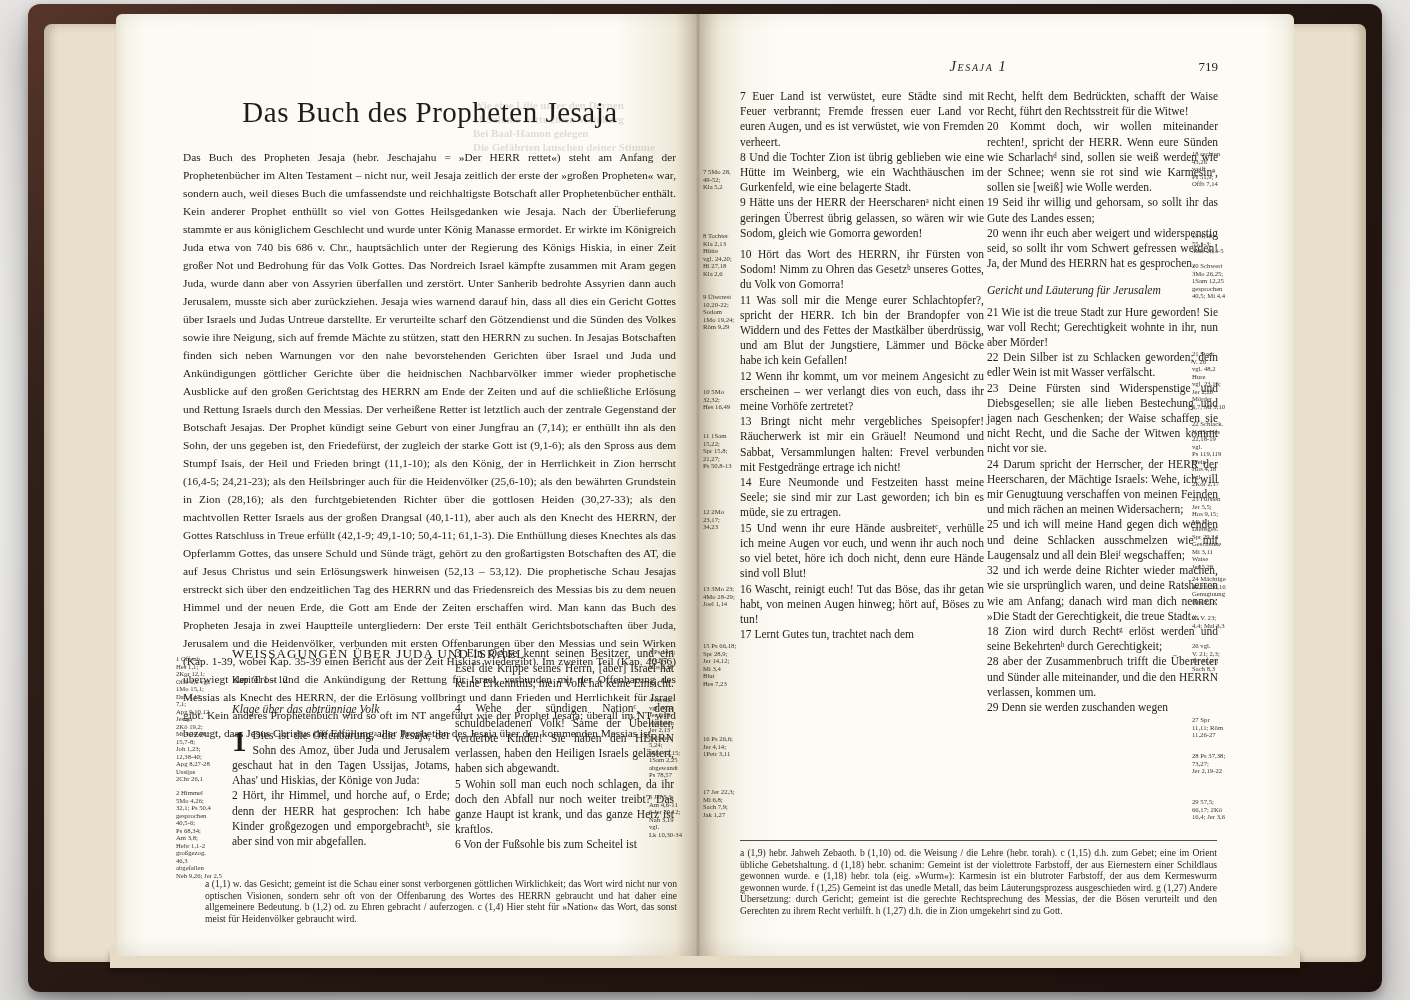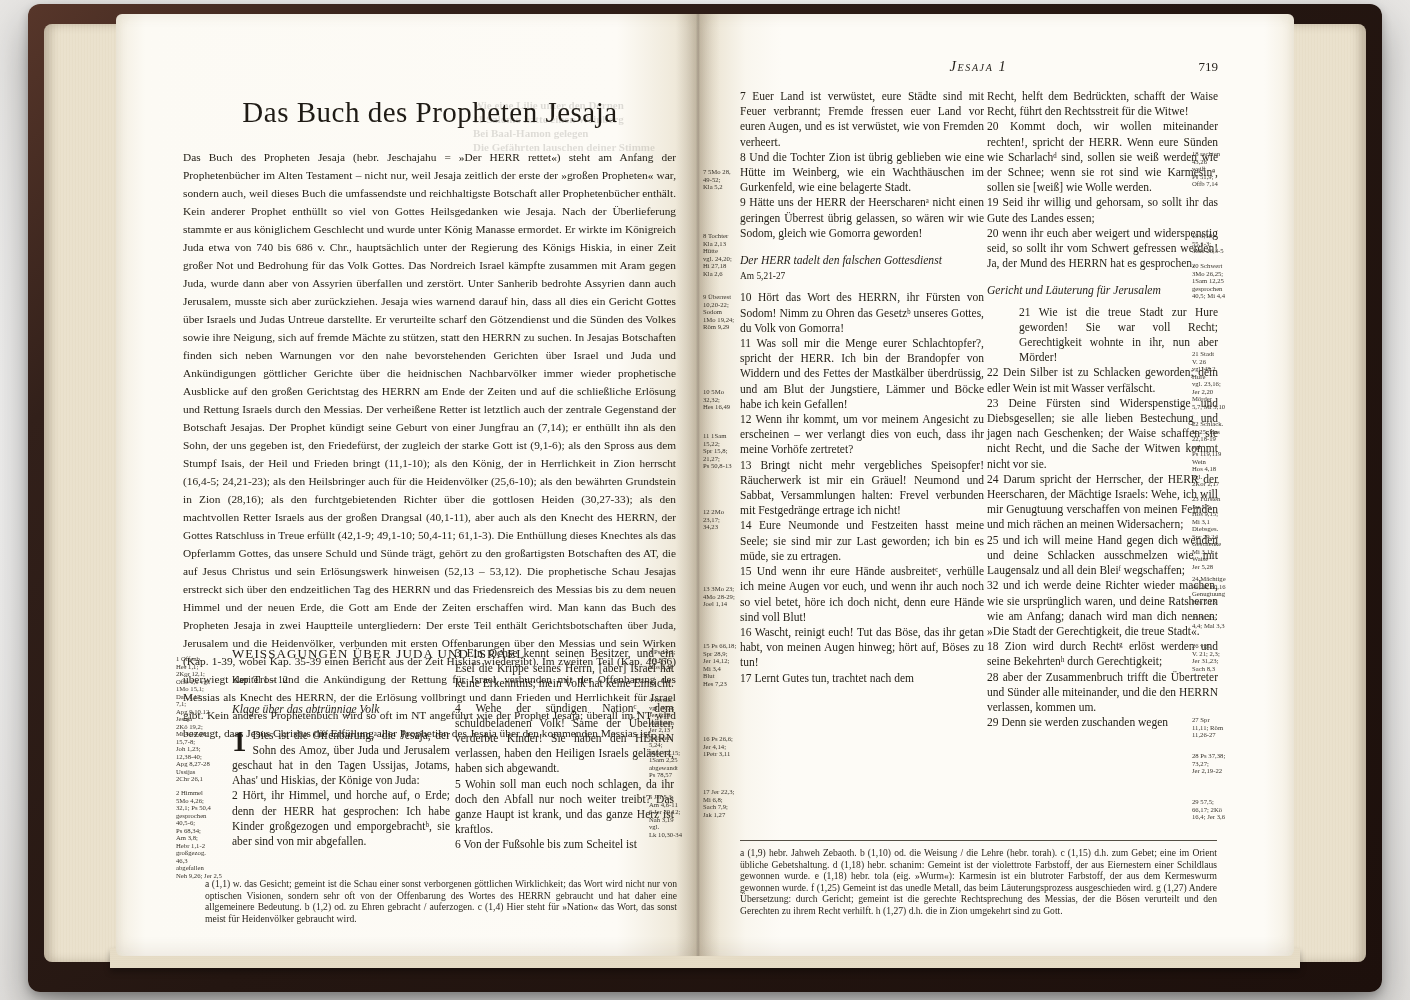--- a/index.html
+++ b/index.html
@@ -182,41 +182,37 @@
 1Petr 3,11</div>
   <div class="abs mref" style="left:703px;top:788px;width:34px;">17 Jer 22,3;
 Mi 6,8;
 Sach 7,9;
 Jak 1,27</div>
 
   <div class="abs vcol" style="left:740px;top:89px;width:244px;">
     <p>7 Euer Land ist verwüstet, eure Städte sind mit Feuer verbrannt; Fremde fressen euer Land vor euren Augen, und es ist verwüstet, wie von Fremden verheert.</p>
     <p>8 Und die Tochter Zion ist übrig geblieben wie eine Hütte im Weinberg, wie ein Wachthäuschen im Gurkenfeld, wie eine belagerte Stadt.</p>
     <p>9 Hätte uns der HERR der Heerscharenᵃ nicht einen geringen Überrest übrig gelassen, so wären wir wie Sodom, gleich wie Gomorra geworden!</p>
-    <div class="sect-gap">
-      <div class="subhead">Der HERR tadelt den falschen Gottesdienst</div>
-      <div class="subref">Am 5,21-27</div>
-    </div>
     <p style="margin-top:6px;">10 Hört das Wort des HERRN, ihr Fürsten von Sodom! Nimm zu Ohren das Gesetzᵇ unseres Gottes, du Volk von Gomorra!</p>
     <p>11 Was soll mir die Menge eurer Schlachtopfer?, spricht der HERR. Ich bin der Brandopfer von Widdern und des Fettes der Mastkälber überdrüssig, und am Blut der Jungstiere, Lämmer und Böcke habe ich kein Gefallen!</p>
     <p>12 Wenn ihr kommt, um vor meinem Angesicht zu erscheinen – wer verlangt dies von euch, dass ihr meine Vorhöfe zertretet?</p>
     <p>13 Bringt nicht mehr vergebliches Speisopfer! Räucherwerk ist mir ein Gräuel! Neumond und Sabbat, Versammlungen halten: Frevel verbunden mit Festgedränge ertrage ich nicht!</p>
     <p>14 Eure Neumonde und Festzeiten hasst meine Seele; sie sind mir zur Last geworden; ich bin es müde, sie zu ertragen.</p>
     <p>15 Und wenn ihr eure Hände ausbreitetᶜ, verhülle ich meine Augen vor euch, und wenn ihr auch noch so viel betet, höre ich doch nicht, denn eure Hände sind voll Blut!</p>
     <p>16 Wascht, reinigt euch! Tut das Böse, das ihr getan habt, von meinen Augen hinweg; hört auf, Böses zu tun!</p>
     <p>17 Lernt Gutes tun, trachtet nach dem</p>
   </div>
 
   <div class="abs vcol" style="left:987px;top:89px;width:231px;">
     <p>Recht, helft dem Bedrückten, schafft der Waise Recht, führt den Rechtsstreit für die Witwe!</p>
     <p>20 Kommt doch, wir wollen miteinander rechten!, spricht der HERR. Wenn eure Sünden wie Scharlachᵈ sind, sollen sie weiß werden wie der Schnee; wenn sie rot sind wie Karmesinᵉ, sollen sie [weiß] wie Wolle werden.</p>
     <p>19 Seid ihr willig und gehorsam, so sollt ihr das Gute des Landes essen;</p>
     <p>20 wenn ihr euch aber weigert und widerspenstig seid, so sollt ihr vom Schwert gefressen werden! Ja, der Mund des HERRN hat es gesprochen.</p>
     <div class="subhead sect-gap">Gericht und Läuterung für Jerusalem</div>
-    <p style="margin-top:6px;margin-left:32px;">21 Wie ist die treue Stadt zur Hure geworden! Sie war voll Recht; Gerechtigkeit wohnte in ihr, nun aber Mörder!</p>
+    <p style="margin-top:6px;">21 Wie ist die treue Stadt zur Hure geworden! Sie war voll Recht; Gerechtigkeit wohnte in ihr, nun aber Mörder!</p>
     <p>22 Dein Silber ist zu Schlacken geworden; dein edler Wein ist mit Wasser verfälscht.</p>
     <p>23 Deine Fürsten sind Widerspenstige und Diebsgesellen; sie alle lieben Bestechung und jagen nach Geschenken; der Waise schaffen sie nicht Recht, und die Sache der Witwen kommt nicht vor sie.</p>
     <p>24 Darum spricht der Herrscher, der HERR der Heerscharen, der Mächtige Israels: Wehe, ich will mir Genugtuung verschaffen von meinen Feinden und mich rächen an meinen Widersachern;</p>
     <p>25 und ich will meine Hand gegen dich wenden und deine Schlacken ausschmelzen wie mit Laugensalz und all dein Bleiᶠ wegschaffen;</p>
     <p>32 und ich werde deine Richter wieder machen, wie sie ursprünglich waren, und deine Ratsherren wie am Anfang; danach wird man dich nennen: »Die Stadt der Gerechtigkeit, die treue Stadt«.</p>
     <p>18 Zion wird durch Rechtᵍ erlöst werden und seine Bekehrtenʰ durch Gerechtigkeit;</p>
     <p>28 aber der Zusammenbruch trifft die Übertreter und Sünder alle miteinander, und die den HERRN verlassen, kommen um.</p>
     <p>29 Denn sie werden zuschanden wegen</p>
   </div>
 

